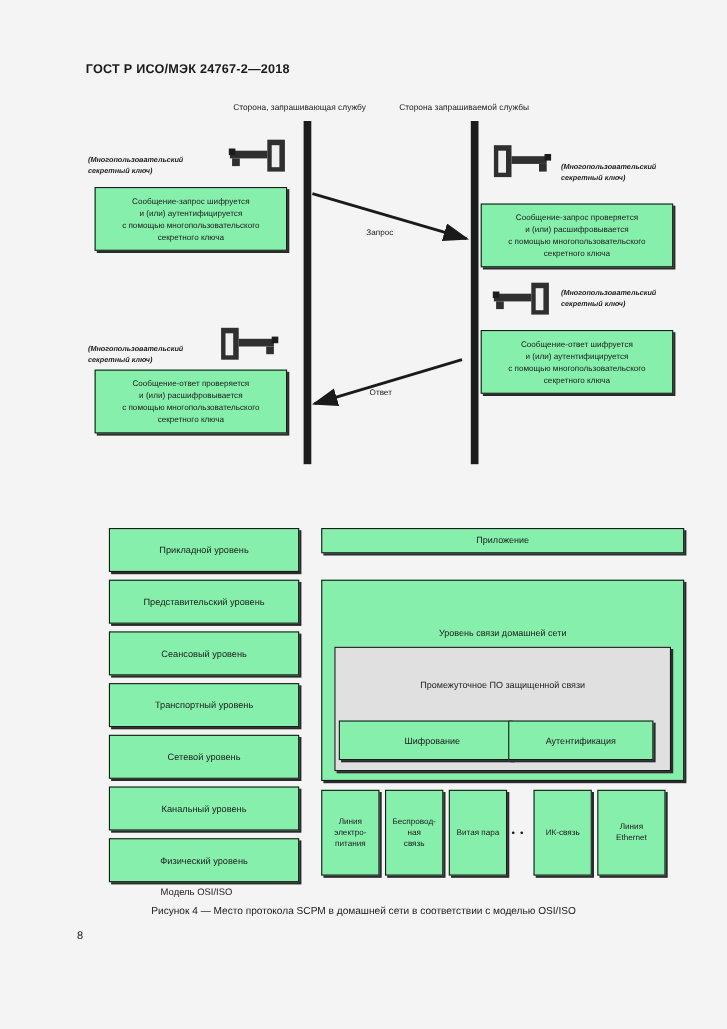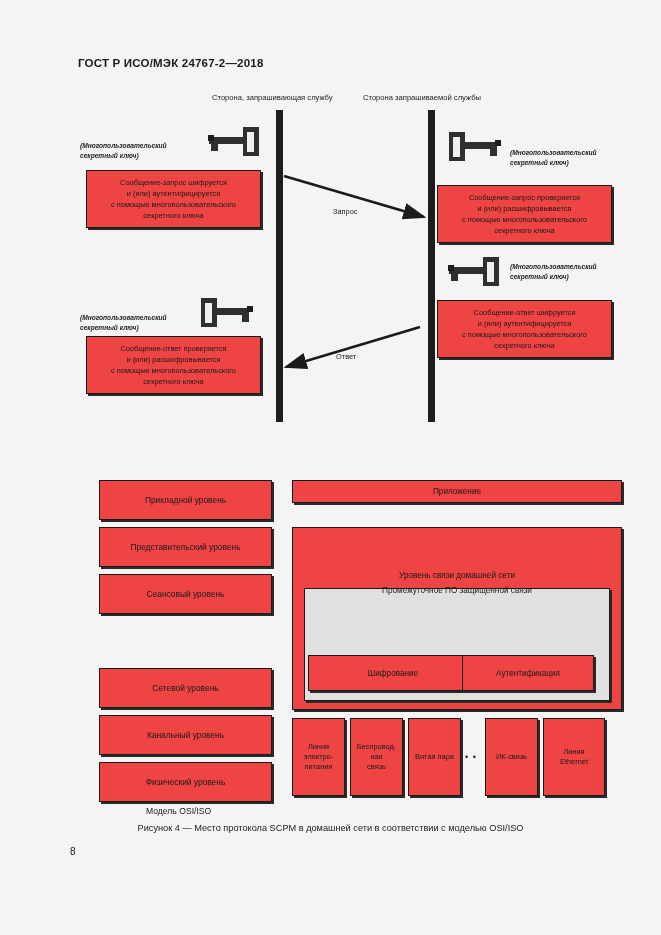--- a/index.html
+++ b/index.html
@@ -22,21 +22,21 @@
     white-space:nowrap;
   }
   
   .page-number{
     position:absolute;left:70px;top:846px;
     font-size:10px;
   }
   
   .box{
     position:absolute;
-    background:#ef4444;
+    background:#86efac;
     border:1.2px solid #1a1a1a;
     box-sizing:border-box;
     display:flex;align-items:center;justify-content:center;
     text-align:center;
   }
   .box-shadow{ box-shadow:2px 2px 0 0 #2a2a2a; }
   .msg-box{
     font-size:7.4px;line-height:1.52;
     padding:4px 6px;
     flex-direction:column;
@@ -206,32 +206,33 @@
     <span>Сообщение-ответ проверяется</span>
     <span>и (или) расшифровывается</span>
     <span>с помощью многопользовательского</span>
     <span>секретного ключа</span>
   </div>
 
 
   <div class="box osi-box box-shadow" style="left:99px;top:480px;width:173px;height:40px;">Прикладной уровень</div>
   <div class="box osi-box box-shadow" style="left:99px;top:527px;width:173px;height:40px;">Представительский уровень</div>
   <div class="box osi-box box-shadow" style="left:99px;top:574px;width:173px;height:40px;">Сеансовый уровень</div>
+  <div class="box osi-box box-shadow" style="left:99px;top:621px;width:173px;height:40px;">Транспортный уровень</div>
   <div class="box osi-box box-shadow" style="left:99px;top:668px;width:173px;height:40px;">Сетевой уровень</div>
   <div class="box osi-box box-shadow" style="left:99px;top:715px;width:173px;height:40px;">Канальный уровень</div>
   <div class="box osi-box box-shadow" style="left:99px;top:762px;width:173px;height:40px;">Физический уровень</div>
   <div class="osi-model-label" style="left:146px;top:806px;">Модель OSI/ISO</div>
 
   <div class="box rs-box box-shadow" style="left:292px;top:480px;width:330px;height:23px;">Приложение</div>
 
   <div class="box box-shadow" style="left:292px;top:527px;width:330px;height:183px;align-items:flex-start;justify-content:flex-start;"></div>
   <div class="rs-title" style="left:292px;top:571px;width:330px;">Уровень связи домашней сети</div>
 
   <div class="box box-shadow" style="left:304px;top:588px;width:306px;height:113px;background:#e0e0e0;"></div>
-  <div class="rs-title" style="left:304px;top:586px;width:306px;">Промежуточное ПО защищенной связи</div>
+  <div class="rs-title" style="left:304px;top:618px;width:306px;">Промежуточное ПО защищенной связи</div>
 
   <div class="box rs-box box-shadow" style="left:308px;top:655px;width:158px;height:36px;padding-left:12px;">Шифрование</div>
   <div class="box rs-box box-shadow" style="left:462px;top:655px;width:132px;height:36px;">Аутентификация</div>
 
   <div class="box media-box box-shadow" style="left:292px;top:718px;width:53px;height:78px;">
     <span>Линия</span>
     <span>электро-</span>
     <span>питания</span>
   </div>
   <div class="box media-box box-shadow" style="left:350px;top:718px;width:53px;height:78px;">

